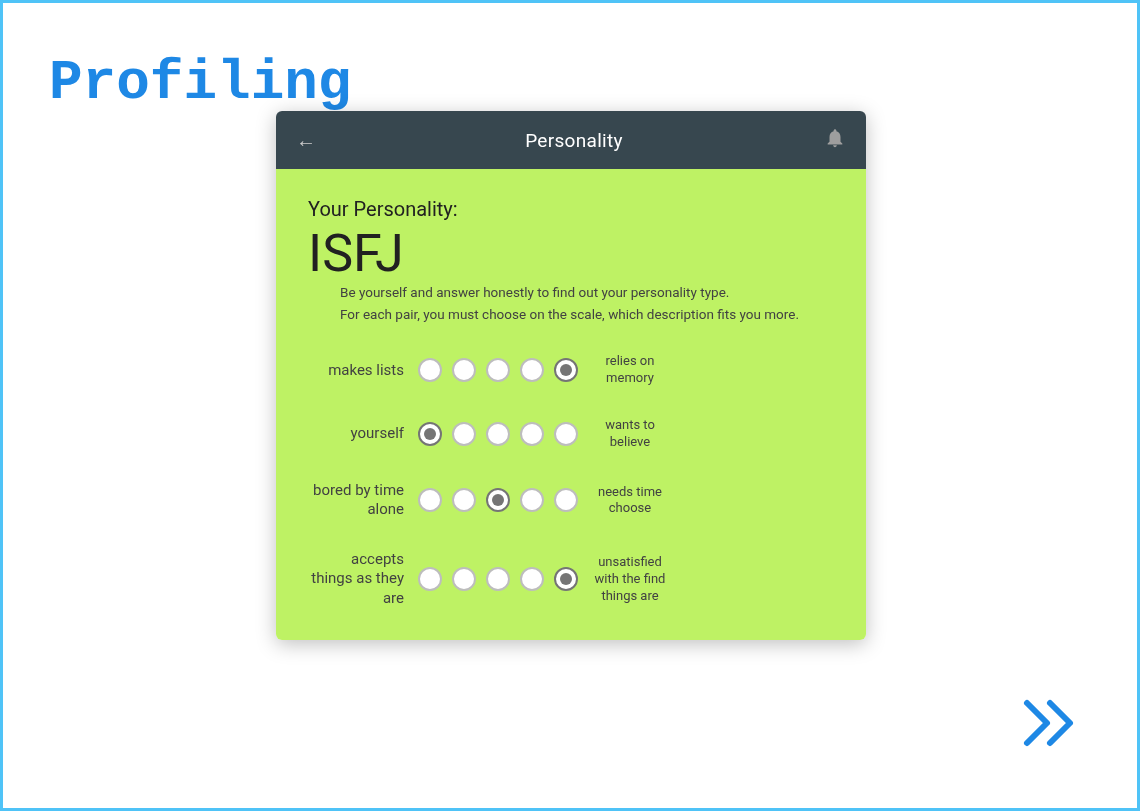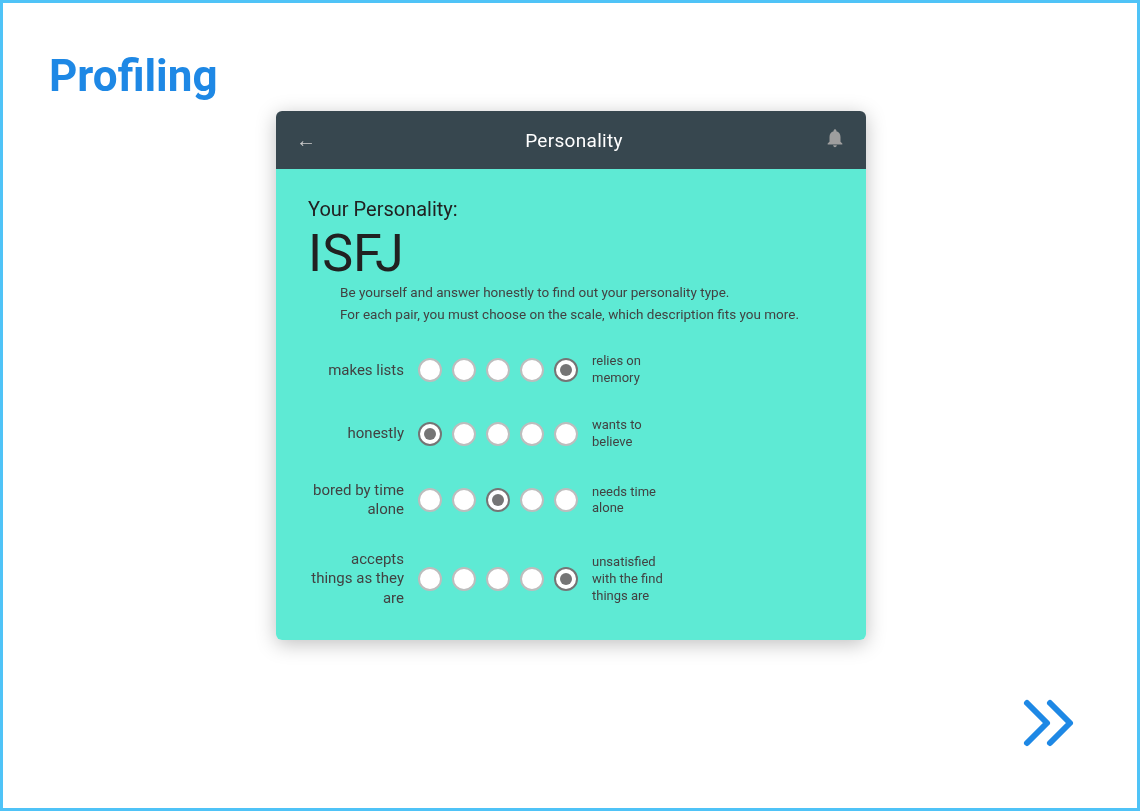--- a/index.html
+++ b/index.html
@@ -11,24 +11,25 @@
       border: 3px solid #4fc3f7;
       font-family: 'Roboto', Arial, sans-serif;
       position: relative;
       overflow: hidden;
     }
 
     .page-title {
       position: absolute;
       top: 47px;
       left: 46px;
-      font-size: 44px;
+      font-size: 56px;
       font-weight: 700;
       color: #1e88e5;
       line-height: 1.2;
+      font-family: Liberation Mono, monospace;
     }
 
     .phone-frame {
       position: absolute;
       top: 108px;
       left: 273px;
       width: 590px;
       background: #ffffff;
       border-radius: 6px;
       box-shadow: 0 4px 20px rgba(0,0,0,0.25);
@@ -57,21 +58,21 @@
       letter-spacing: 0.3px;
       margin-left: 8px;
     }
 
     .phone-header-bell {
       color: #9e9e9e;
       font-size: 20px;
     }
 
     .phone-content {
-      background: #5eead4;
+      background: #bef264;
       padding: 28px 32px 32px 32px;
     }
 
     .personality-label {
       font-size: 20px;
       font-weight: 400;
       color: #212121;
       margin-bottom: 4px;
     }
 
@@ -132,21 +133,21 @@
     .radio-btn.selected::after {
       content: '';
       width: 12px;
       height: 12px;
       border-radius: 50%;
       background: #757575;
     }
 
     .question-right {
       width: 90px;
-      text-align: left;
+      text-align: center;
       font-size: 13px;
       color: #424242;
       line-height: 1.3;
       padding-left: 14px;
       flex-shrink: 0;
     }
 
     .chevron-right {
       position: absolute;
       bottom: 45px;
@@ -194,41 +195,41 @@
         <div class="radio-btn"></div>
         <div class="radio-btn"></div>
         <div class="radio-btn"></div>
         <div class="radio-btn"></div>
         <div class="radio-btn selected"></div>
       </div>
       <div class="question-right">relies on memory</div>
     </div>
 
     <div class="question-row">
-      <div class="question-left">honestly</div>
+      <div class="question-left">yourself</div>
       <div class="radio-group">
         <div class="radio-btn selected"></div>
         <div class="radio-btn"></div>
         <div class="radio-btn"></div>
         <div class="radio-btn"></div>
         <div class="radio-btn"></div>
       </div>
       <div class="question-right">wants to believe</div>
     </div>
 
     <div class="question-row">
       <div class="question-left">bored by time alone</div>
       <div class="radio-group">
         <div class="radio-btn"></div>
         <div class="radio-btn"></div>
         <div class="radio-btn selected"></div>
         <div class="radio-btn"></div>
         <div class="radio-btn"></div>
       </div>
-      <div class="question-right">needs time alone</div>
+      <div class="question-right">needs time choose</div>
     </div>
 
     <div class="question-row" style="margin-bottom:0;">
       <div class="question-left">accepts things as they are</div>
       <div class="radio-group">
         <div class="radio-btn"></div>
         <div class="radio-btn"></div>
         <div class="radio-btn"></div>
         <div class="radio-btn"></div>
         <div class="radio-btn selected"></div>

